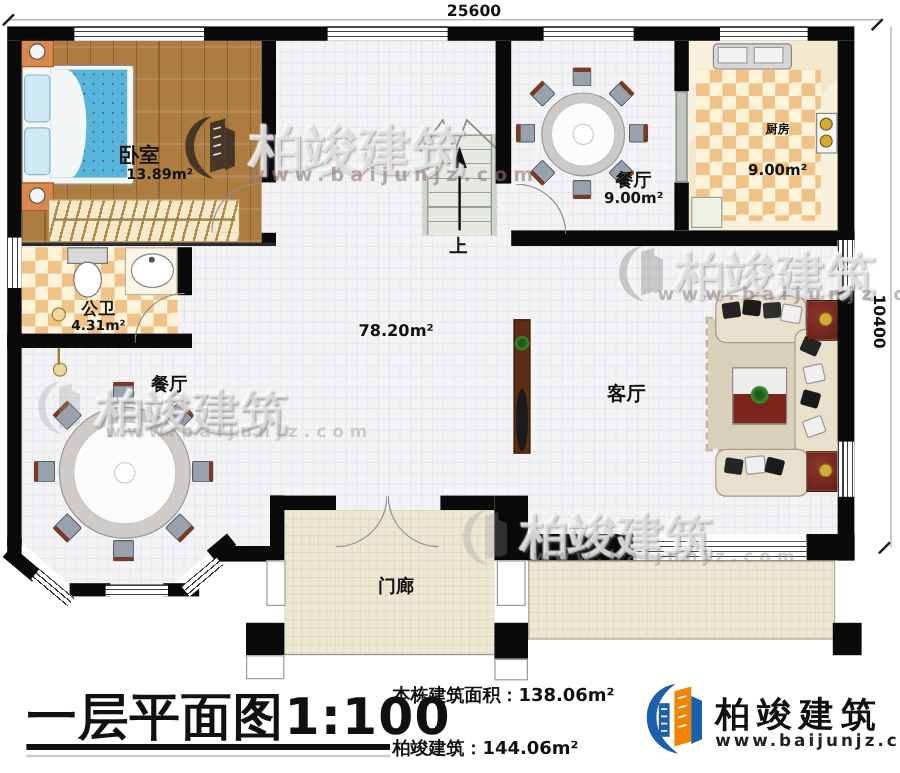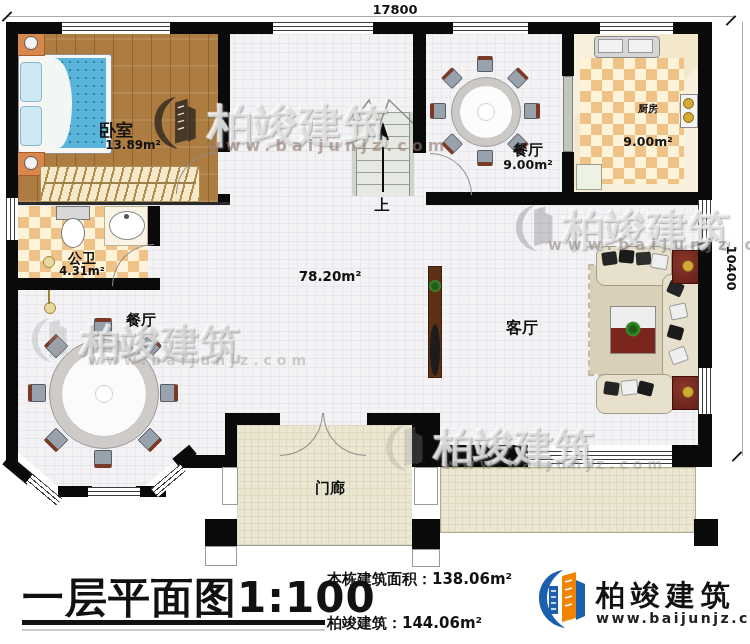--- a/index.html
+++ b/index.html
@@ -247,21 +247,21 @@
   <div class="lbl" style="left:482px;top:320px;width:80px;font-size:16px;">客厅</div>
   <div class="lbl" style="left:290px;top:270px;width:80px;font-size:13.5px;">78.20m²</div>
   <div class="lbl" style="left:290px;top:481px;width:80px;font-size:15px;">门廊</div>
   <div class="lbl" style="left:362px;top:198px;width:40px;font-size:15px;">上</div>
 
   <div class="dimline" style="left:8px;top:16px;width:726px;height:1px;"></div>
   <div class="dimline" style="left:742px;top:22px;width:1px;height:434px;"></div>
   <div class="tick" style="left:6px;top:10px;"></div>
   <div class="tick" style="left:730px;top:14px;"></div>
   <div class="tick" style="left:736px;top:450px;"></div>
-  <div class="lbl" style="left:360px;top:3px;width:70px;font-size:13px;">17800</div>
+  <div class="lbl" style="left:360px;top:3px;width:70px;font-size:13px;">25600</div>
   <div class="lbl" style="left:738px;top:238px;width:60px;font-size:13px;transform:rotate(90deg);transform-origin:left top;">10400</div>
 
   <div class="ftr" style="left:22px;top:570px;font-size:42px;font-weight:bold;letter-spacing:1px;">
     <span>一层平面图</span><span>1:100</span>
   </div>
   <div class="abs" style="left:22px;top:620px;width:303px;height:5px;background:#111;"></div>
   <div class="abs" style="left:22px;top:629px;width:303px;height:2px;background:#c9c9c9;"></div>
   <div class="ftr" style="left:327px;top:570px;font-size:15px;font-weight:bold;">本栋建筑面积：138.06m²</div>
   <div class="ftr" style="left:327px;top:614px;font-size:15px;font-weight:bold;">柏竣建筑：144.06m²</div>
 

